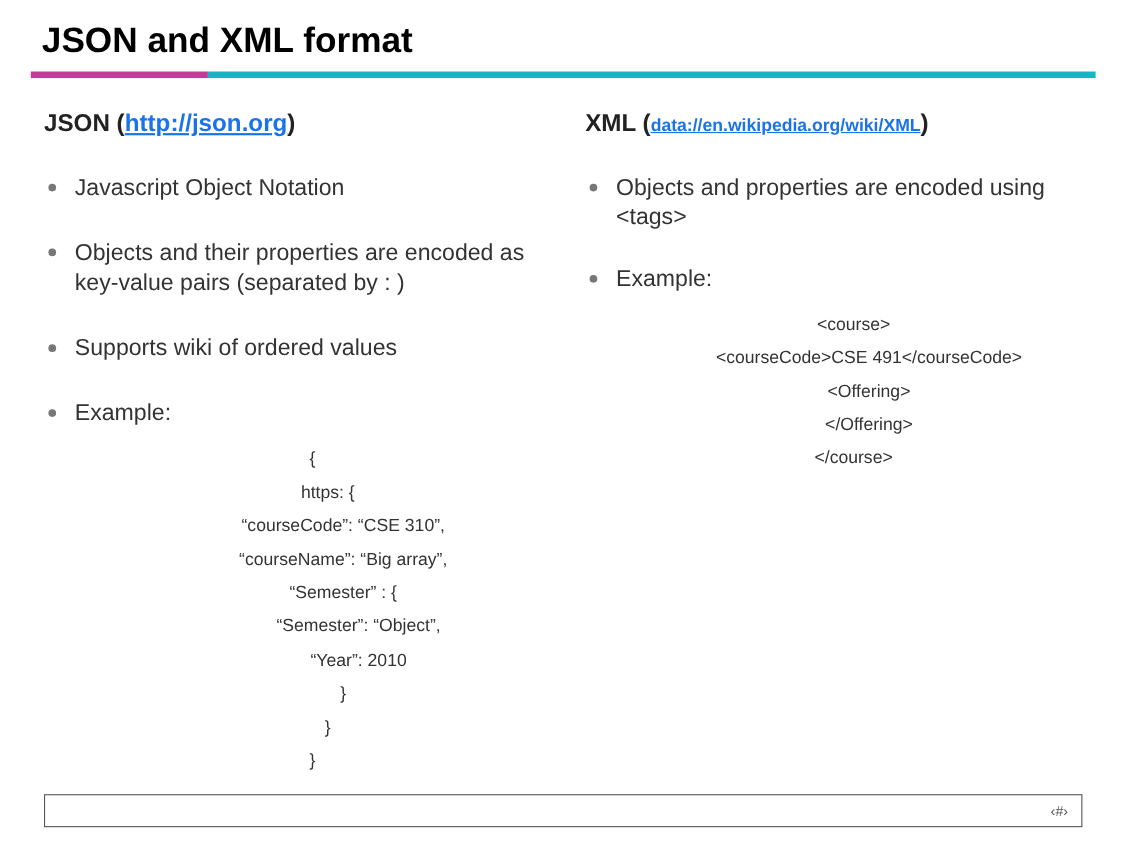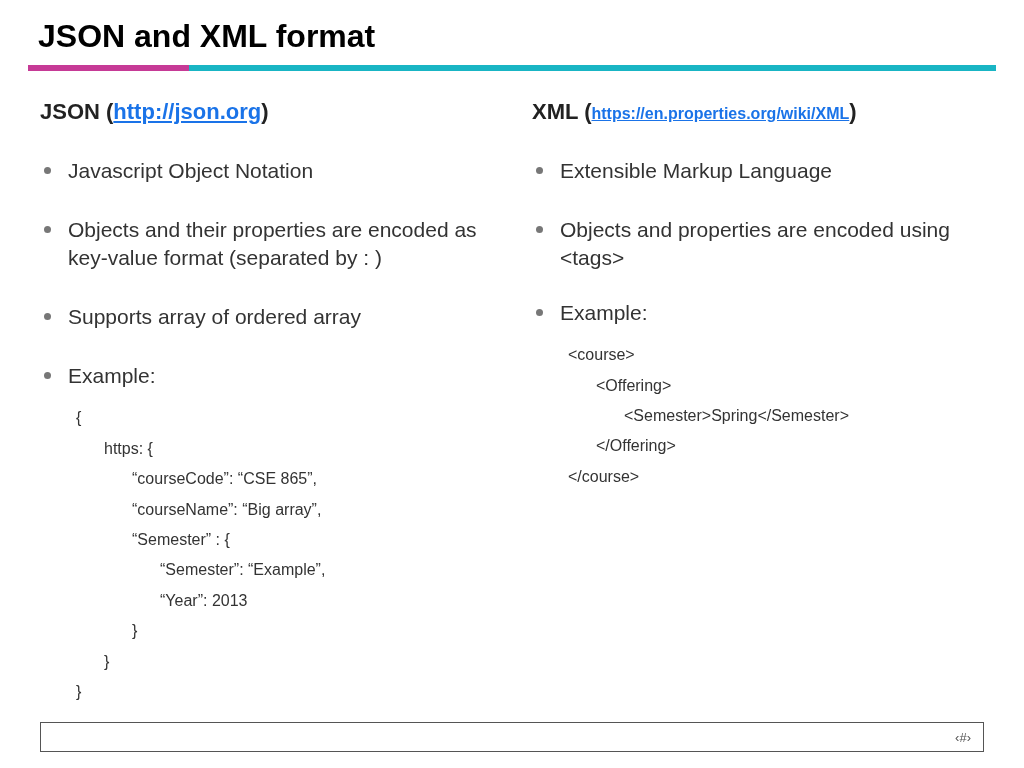--- a/index.html
+++ b/index.html
@@ -66,20 +66,21 @@
     height: 7px;
     background: #777;
     border-radius: 50%;
   }
   .code-block {
     margin-top: 6px;
     padding-left: 36px;
     font-size: 16px;
     line-height: 1.9;
     color: #333;
+    text-align: center;
   }
   .code-block .ind1 { padding-left: 28px; display: block; }
   .code-block .ind2 { padding-left: 56px; display: block; }
   .code-block .ind3 { padding-left: 84px; display: block; }
   .code-block .ind0 { display: block; }
   .footer-box {
     position: absolute;
     bottom: 16px;
     left: 40px;
     right: 40px;
@@ -104,51 +105,50 @@
 </div>
 
 <div class="columns">
 
   <div class="col">
     <div class="subhead">
       <span>JSON (</span><a href="#">http://json.org</a><span>)</span>
     </div>
     <ul class="points">
       <li>Javascript Object Notation</li>
-      <li>Objects and their properties are encoded as key-value format (separated by : )</li>
-      <li>Supports array of ordered array</li>
+      <li>Objects and their properties are encoded as key-value pairs (separated by : )</li>
+      <li>Supports wiki of ordered values</li>
       <li>Example:</li>
     </ul>
     <div class="code-block">
       <span class="ind0">{</span>
       <span class="ind1">https: {</span>
-      <span class="ind2">“courseCode”: “CSE 865”,</span>
+      <span class="ind2">“courseCode”: “CSE 310”,</span>
       <span class="ind2">“courseName”: “Big array”,</span>
       <span class="ind2">“Semester” : {</span>
-      <span class="ind3">“Semester”: “Example”,</span>
-      <span class="ind3">“Year”: 2013</span>
+      <span class="ind3">“Semester”: “Object”,</span>
+      <span class="ind3">“Year”: 2010</span>
       <span class="ind2">}</span>
       <span class="ind1">}</span>
       <span class="ind0">}</span>
     </div>
   </div>
 
   <div class="col">
     <div class="subhead">
-      <span>XML (</span><a href="#" class="small-link">https://en.properties.org/wiki/XML</a><span>)</span>
+      <span>XML (</span><a href="#" class="small-link">data://en.wikipedia.org/wiki/XML</a><span>)</span>
     </div>
     <ul class="points">
-      <li>Extensible Markup Language</li>
       <li>Objects and properties are encoded using &lt;tags&gt;</li>
       <li style="margin-top:28px">Example:</li>
     </ul>
     <div class="code-block">
       <span class="ind0">&lt;course&gt;</span>
+      <span class="ind1">&lt;courseCode&gt;CSE 491&lt;/courseCode&gt;</span>
       <span class="ind1">&lt;Offering&gt;</span>
-      <span class="ind2">&lt;Semester&gt;Spring&lt;/Semester&gt;</span>
       <span class="ind1">&lt;/Offering&gt;</span>
       <span class="ind0">&lt;/course&gt;</span>
     </div>
   </div>
 
 </div>
 
 <div class="footer-box">
   <span>‹#›</span>
 </div>

